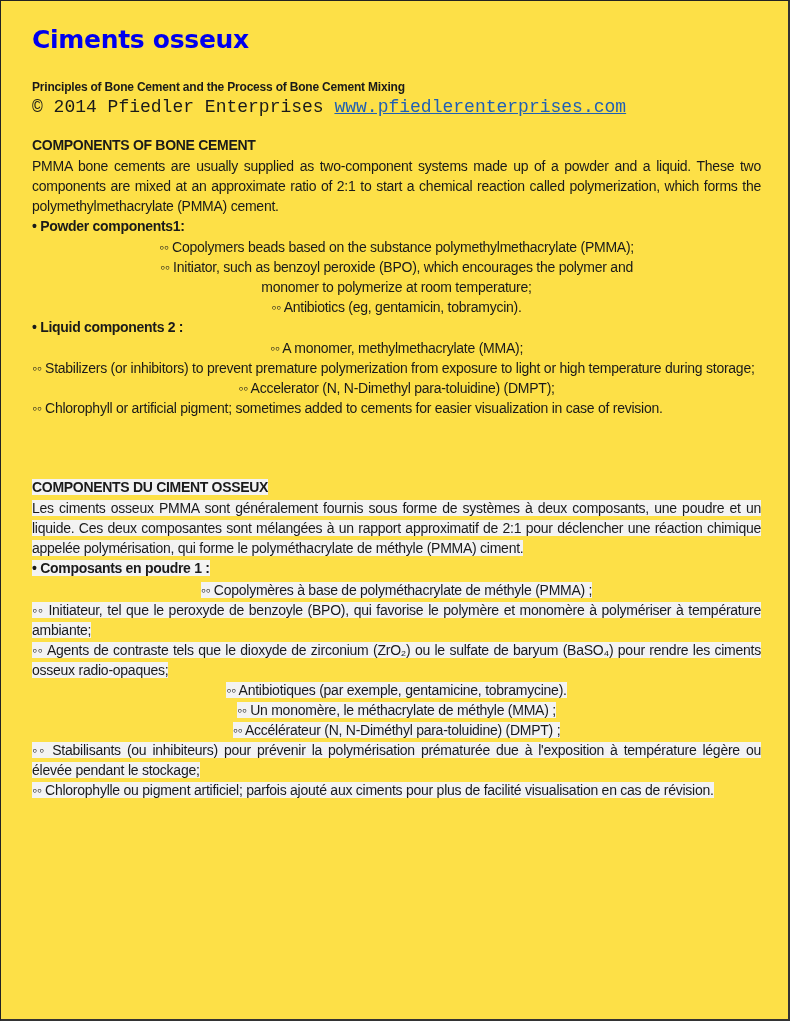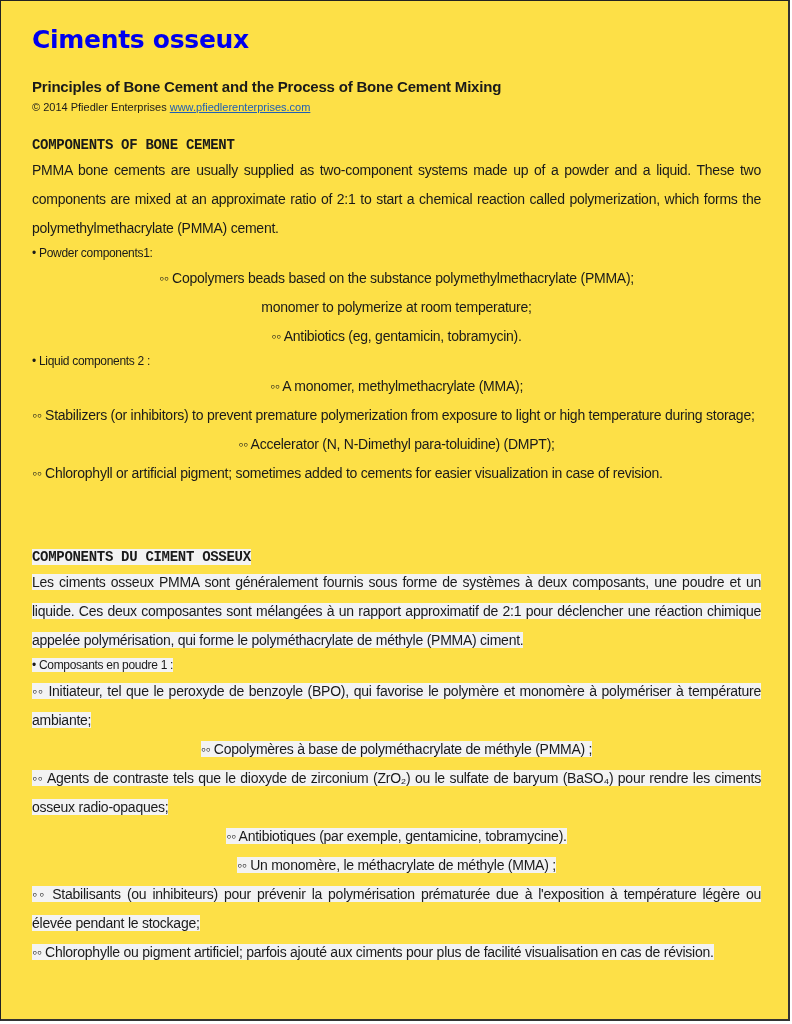--- a/index.html
+++ b/index.html
@@ -11,62 +11,64 @@
   }
   .content {
     position: absolute; left: 31px; top: 22px; width: 729px;
     font-family: "Liberation Sans", sans-serif; color: #1a1a1a;
   }
   .title {
     font-family: "DejaVu Sans", sans-serif; font-weight: bold;
     color: #0000ee; font-size: 25px; line-height: 34px; margin: 0 0 20px 0;
     letter-spacing: -0.3px;
   }
-  .subtitle { font-weight: bold; font-size: 15px; line-height: 20px; letter-spacing: -0.2px; }
-  .copyright { font-size: 11px; line-height: 20px; }
+  .subtitle { font-weight: bold; font-size: 12px; line-height: 20px; letter-spacing: -0.2px; }
+  .copyright { font-size: 18px; line-height: 20px; font-family: Liberation Mono, monospace; }
   .copyright a { color: #1f5fb5; text-decoration: underline; }
   .block { margin-top: 18px; }
   .block.fr { margin-top: 59px; }
-  .h { font-weight: bold; font-size: 14px; line-height: 21px; letter-spacing: -0.3px; font-family: Liberation Mono, monospace; }
-  .line { font-size: 14px; line-height: 29px; text-align: justify; letter-spacing: -0.25px; }
+  .h { font-weight: bold; font-size: 14px; line-height: 21px; letter-spacing: -0.3px; }
+  .line { font-size: 14px; line-height: 20px; text-align: justify; letter-spacing: -0.25px; }
   .line.nojust { text-align: center; }
-  .bullet { font-weight: normal; font-size: 12px; line-height: 21.2px; letter-spacing: -0.3px; }
+  .bullet { font-weight: bold; font-size: 14px; line-height: 21.2px; letter-spacing: -0.3px; }
   .fr .hl { background: #f3f3f3; }
 </style>
 </head>
 <body>
 
 <div class="page">
   <div class="content">
     <h1 class="title">Ciments osseux</h1>
     <div class="subtitle">Principles of Bone Cement and the Process of Bone Cement Mixing</div>
     <div class="copyright">
       <span>© 2014 Pfiedler Enterprises </span><a>www.pfiedlerenterprises.com</a>
     </div>
 
     <div class="block en">
       <div class="h">COMPONENTS OF BONE CEMENT</div>
       <div class="line">PMMA bone cements are usually supplied as two-component systems made up of a powder and a liquid. These two components are mixed at an approximate ratio of 2:1 to start a chemical reaction called polymerization, which forms the polymethylmethacrylate  (PMMA) cement.</div>
       <div class="bullet">• Powder components1:</div>
       <div class="line nojust">◦◦ Copolymers beads based on the substance polymethylmethacrylate (PMMA);</div>
+      <div class="line nojust">◦◦ Initiator, such as benzoyl peroxide (BPO), which encourages the polymer and</div>
       <div class="line nojust">monomer to polymerize at room temperature;</div>
       <div class="line nojust">◦◦ Antibiotics (eg, gentamicin, tobramycin).</div>
       <div class="bullet">• Liquid components 2 :</div>
       <div class="line nojust">◦◦ A monomer, methylmethacrylate (MMA);</div>
       <div class="line">◦◦ Stabilizers (or inhibitors) to prevent premature polymerization from exposure to light or high temperature during storage;</div>
       <div class="line nojust">◦◦ Accelerator (N, N-Dimethyl para-toluidine) (DMPT);</div>
       <div class="line">◦◦ Chlorophyll or artificial pigment; sometimes added to cements for easier visualization in case of revision.</div>
     </div>
 
     <div class="block fr">
       <div class="h"><span class="hl">COMPONENTS DU CIMENT OSSEUX</span></div>
       <div class="line"><span class="hl"> Les ciments osseux PMMA sont généralement fournis sous forme de systèmes à deux composants, une poudre et un liquide. Ces deux composantes sont mélangées à un rapport approximatif de 2:1 pour déclencher une réaction chimique appelée polymérisation, qui forme le polyméthacrylate de méthyle (PMMA) ciment.</span></div>
       <div class="bullet"><span class="hl"> • Composants en poudre 1 :</span></div>
+      <div class="line nojust"><span class="hl">◦◦ Copolymères à base de polyméthacrylate de méthyle (PMMA) ;</span></div>
       <div class="line"><span class="hl">◦◦ Initiateur, tel que le peroxyde de benzoyle (BPO), qui favorise le polymère et monomère à polymériser à température ambiante;</span></div>
-      <div class="line nojust"><span class="hl">◦◦ Copolymères à base de polyméthacrylate de méthyle (PMMA) ;</span></div>
       <div class="line"><span class="hl">◦◦ Agents de contraste tels que le dioxyde de zirconium (ZrO₂) ou le sulfate de baryum (BaSO₄) pour rendre les ciments osseux radio-opaques;</span></div>
       <div class="line nojust"><span class="hl">◦◦ Antibiotiques (par exemple, gentamicine, tobramycine).</span></div>
       <div class="line nojust"><span class="hl">◦◦ Un monomère, le méthacrylate de méthyle (MMA) ;</span></div>
+      <div class="line nojust"><span class="hl">◦◦ Accélérateur (N, N-Diméthyl para-toluidine) (DMPT) ;</span></div>
       <div class="line"><span class="hl">◦◦ Stabilisants (ou inhibiteurs) pour prévenir la polymérisation prématurée due à l'exposition à température légère ou élevée pendant le stockage;</span></div>
       <div class="line"><span class="hl">◦◦ Chlorophylle ou pigment artificiel; parfois ajouté aux ciments pour plus de facilité visualisation en cas de révision.</span></div>
     </div>
   </div>
 </div>
 
 </body></html>

